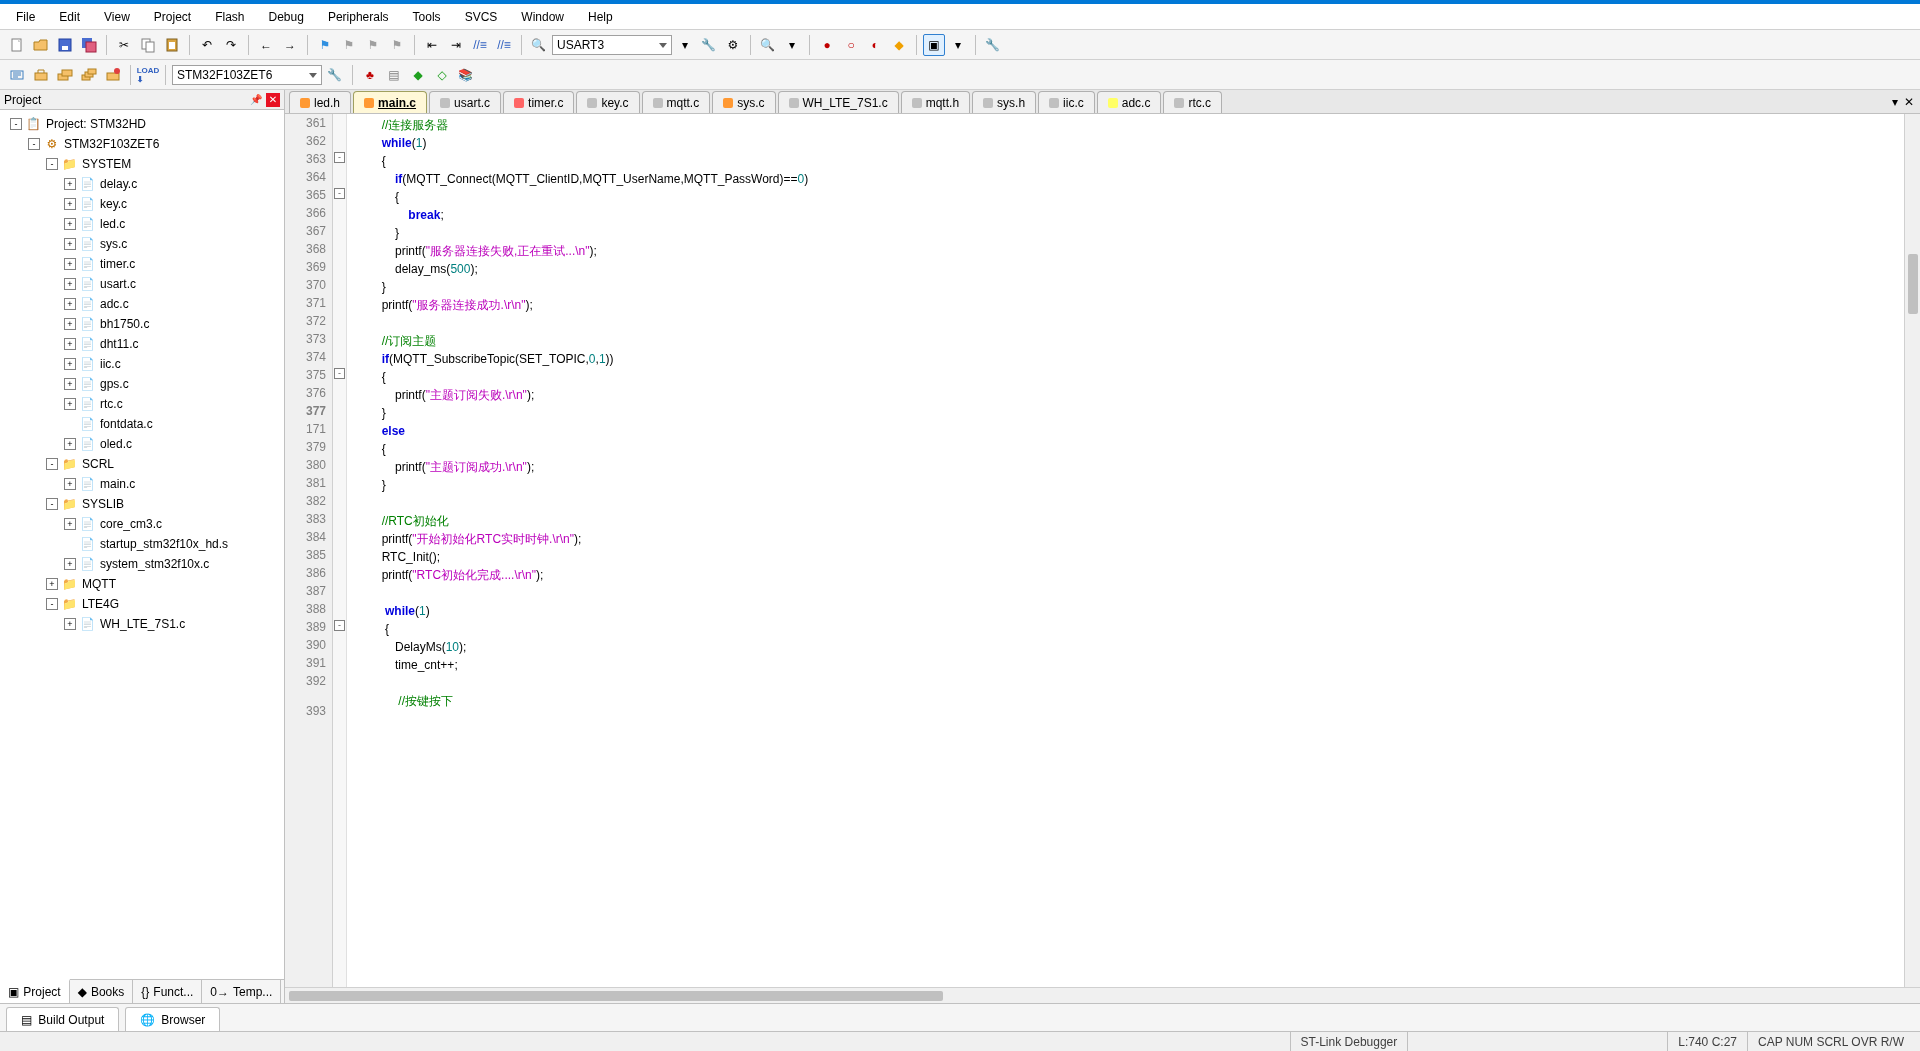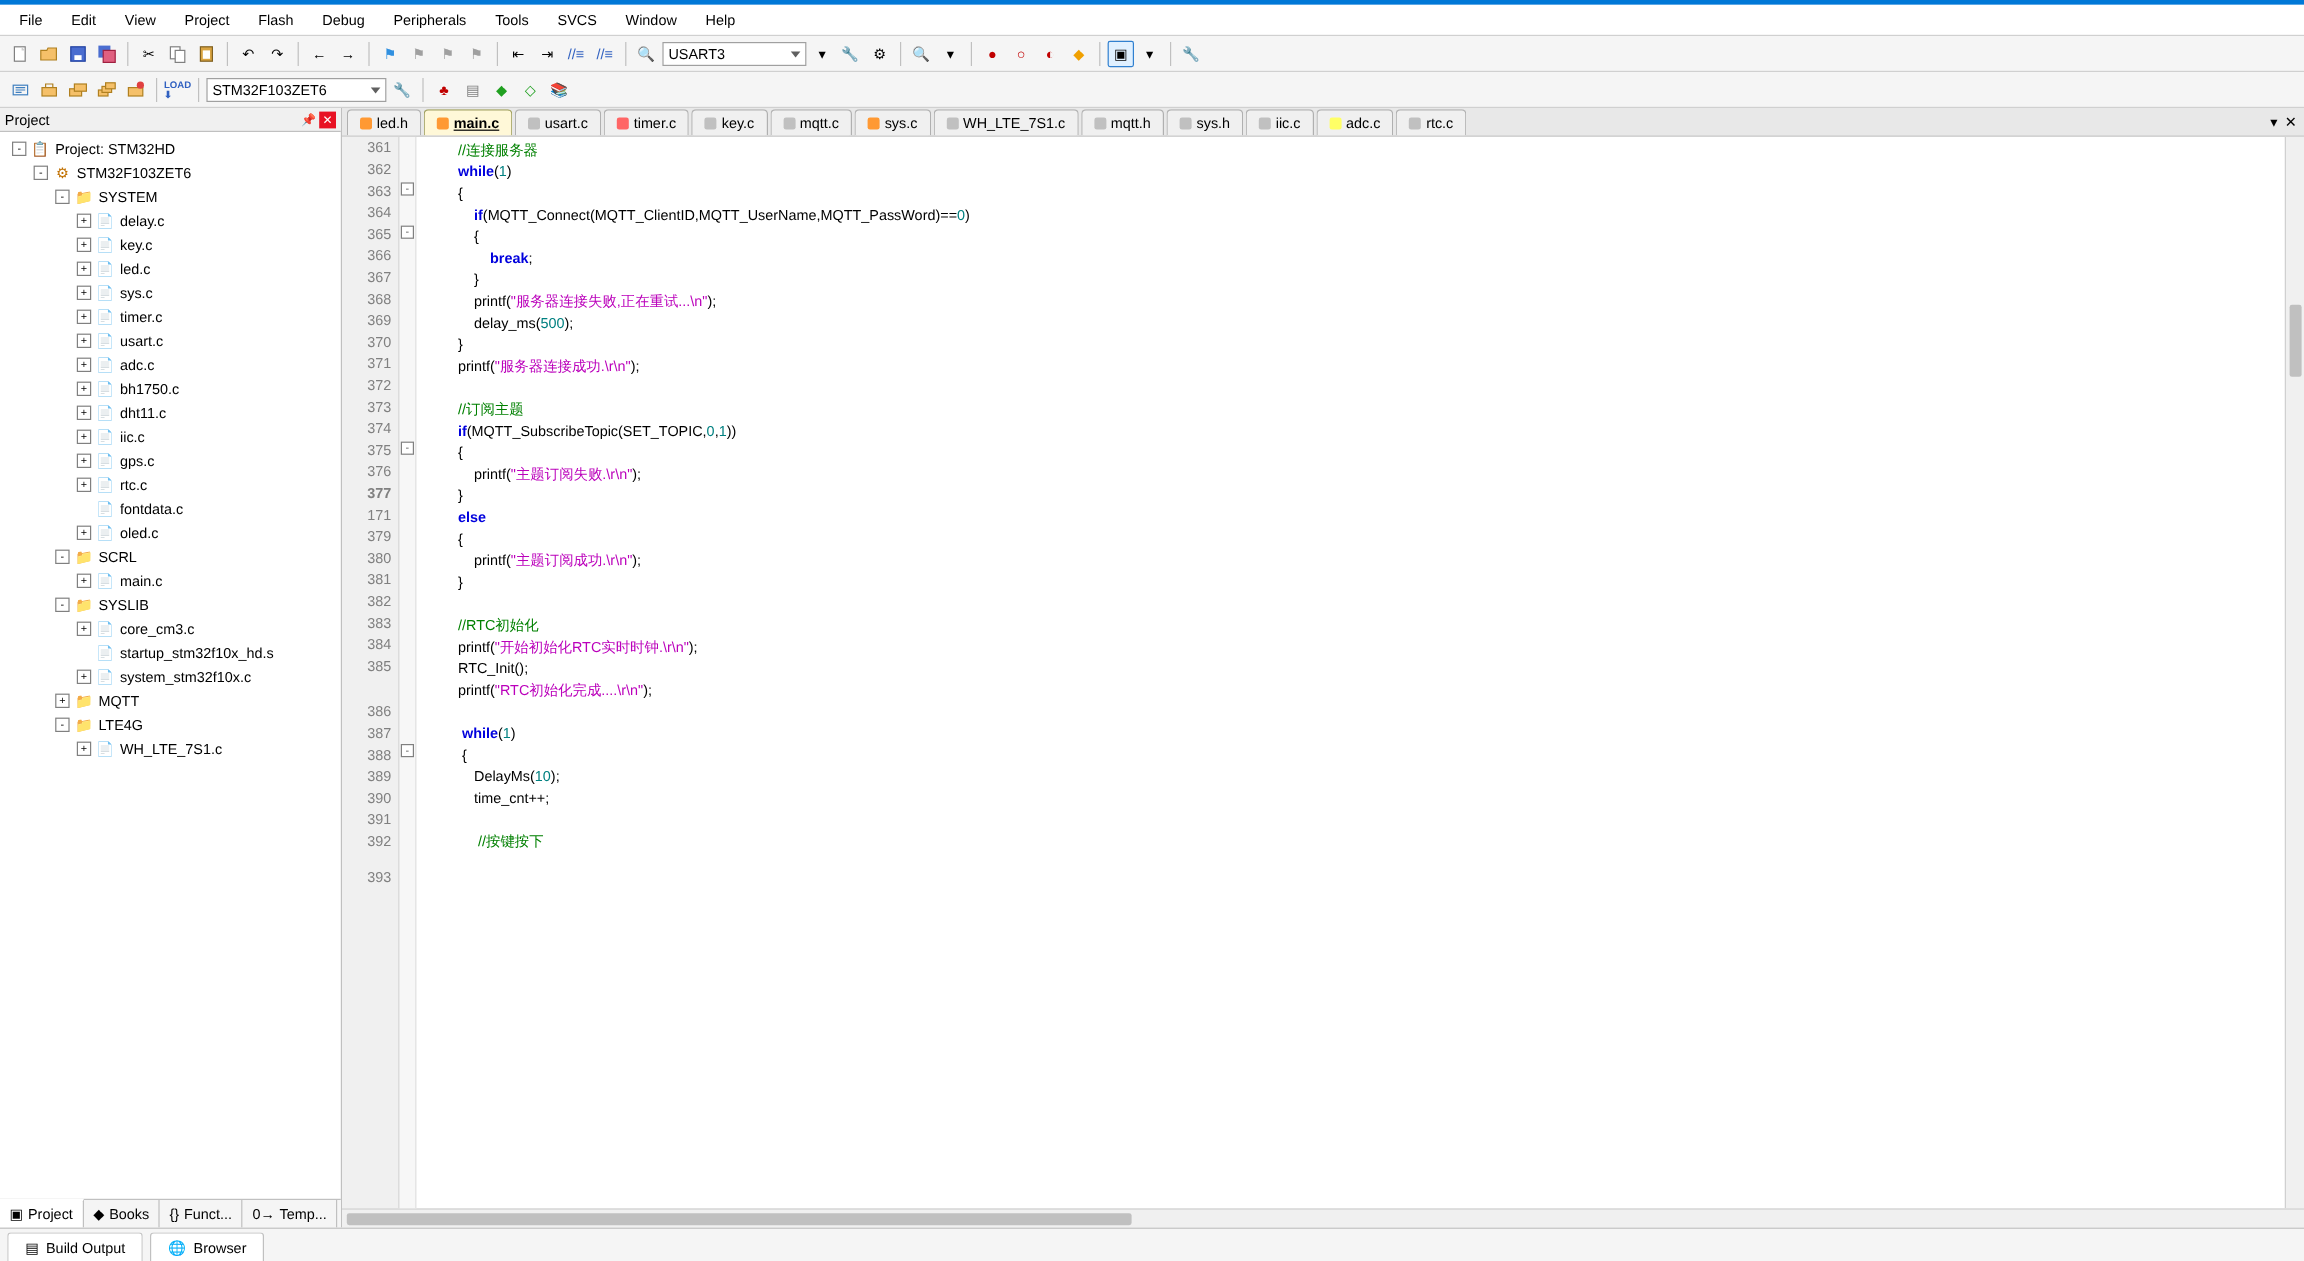--- a/index.html
+++ b/index.html
@@ -451,21 +451,21 @@
             <div style="height: 18px;">376</div>
             <div style="height: 18px; font-weight: bold;">377</div>
             <div style="height: 18px;">171</div>
             <div style="height: 18px;">379</div>
             <div style="height: 18px;">380</div>
             <div style="height: 18px;">381</div>
             <div style="height: 18px;">382</div>
             <div style="height: 18px;">383</div>
             <div style="height: 18px;">384</div>
             <div style="height: 18px;">385</div>
-            <div style="height: 18px; margin-top: 20px;">386</div>
+            <div style="height: 18px;">386</div>
             <div style="height: 18px;">387</div>
             <div style="height: 18px;">388</div>
             <div style="height: 18px;">389</div>
             <div style="height: 18px;">390</div>
             <div style="height: 18px;">391</div>
             <div style="height: 18px;">392</div>
             <div style="height: 18px; margin-top: 12px;">393</div>
           </div>
         <div class="fold-col" id="foldcol">
             <div class="fold-mark" style="top: 38px;">-</div>
@@ -488,13 +488,20 @@
       <div class="bp-tab">
         <span>▤</span>
         <span>Build Output</span>
       </div>
       <div class="bp-tab">
         <span>🌐</span>
         <span>Browser</span>
       </div>
     </div>
 
+  <div class="statusbar">
+    <span class="filler"></span>
+    <span class="sb-seg">ST-Link Debugger</span>
+    <span class="sb-seg" style="min-width:260px;"></span>
+    <span class="sb-seg">L:740 C:27</span>
+    <span class="sb-seg" id="sbflags">CAP NUM SCRL OVR R/W</span>
+  </div>
 </div>
 
 </body></html>

